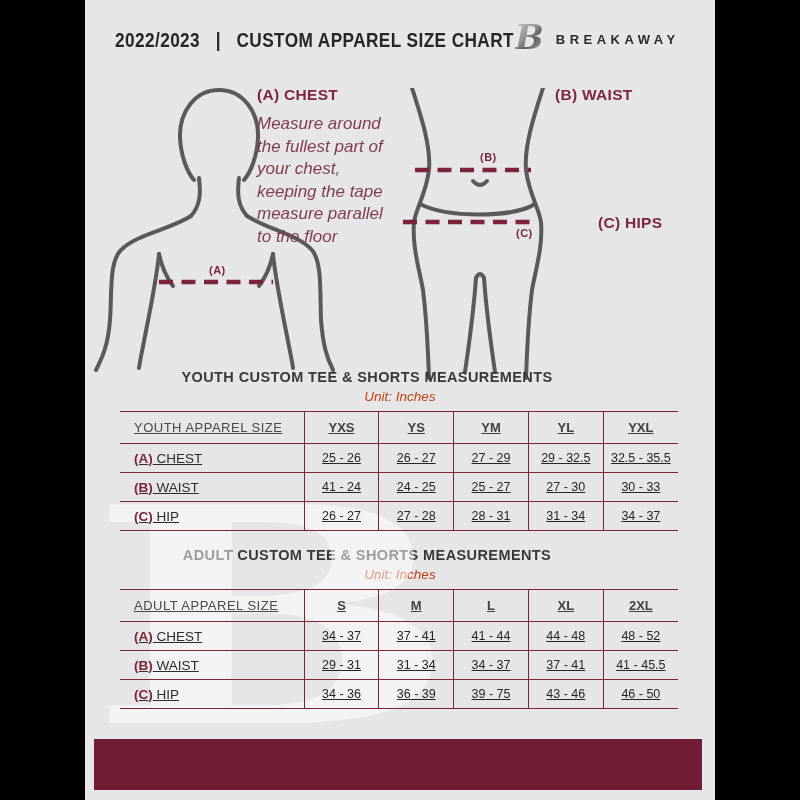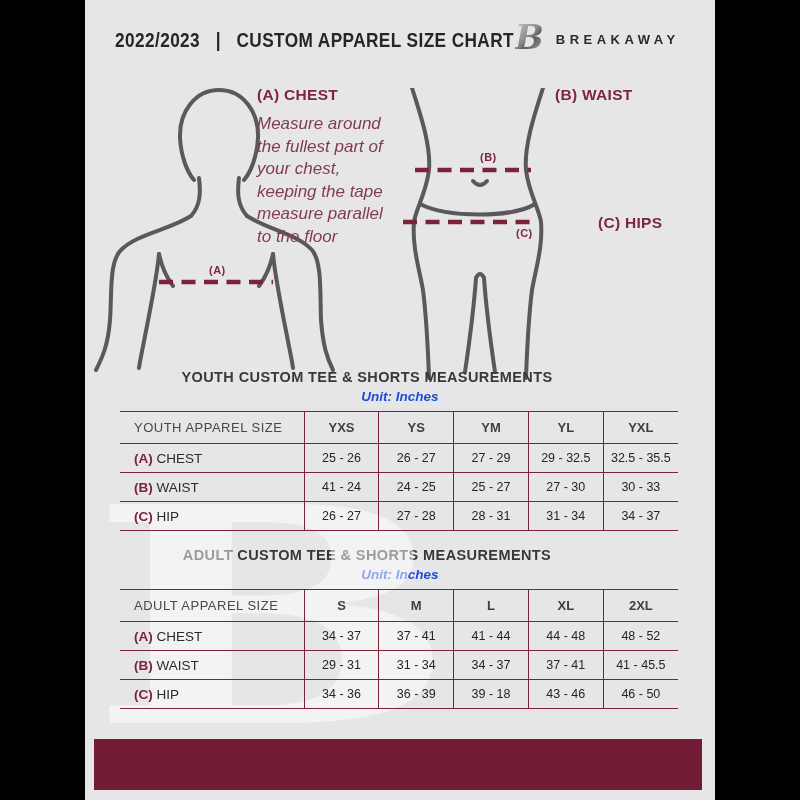--- a/index.html
+++ b/index.html
@@ -58,37 +58,37 @@
   .inst-b{left:470px;top:86px;width:140px;}
   .inst-c{left:470px;top:214px;width:142px;margin-left:43px;}
 
   
   .sec-title{
     position:absolute;left:0;width:564px;text-align:center;
     font-size:14.5px;font-weight:700;color:#38383a;letter-spacing:.4px;
   }
   .sec-unit{
     position:absolute;left:0;width:630px;text-align:center;
-    font-size:13.5px;font-style:italic;font-weight:700;color:#1d4ed8;
+    font-size:13.5px;font-style:italic;font-weight:400;color:#c2410c;
   }
   .yt-title{top:369px;} .yt-unit{top:389px;}
   .ad-title{top:547px;} .ad-unit{top:567px;}
 
   
   .size-table{
     position:absolute;left:35px;width:558px;
     border-collapse:collapse;table-layout:fixed;z-index:2;
   }
   .yt-table{top:411px;} .ad-table{top:589px;}
   .size-table col.c0{width:33%;}
   .size-table col.cn{width:13.4%;}
   .size-table th,.size-table td{
     padding:0;margin:0;background:transparent;
     border-top:1.5px solid #7d2337;
-    font-weight:400;color:#252527;text-align:center;vertical-align:middle;
+    font-weight:400;color:#252527;text-align:center;vertical-align:middle;text-decoration:underline;
   }
   .size-table th{height:31px;font-size:13px;font-weight:700;color:#404040;}
   .size-table td{height:28px;font-size:12.5px;}
   .size-table th.lbl-col{
     text-align:left;padding-left:14px;font-weight:400;color:#48484a;letter-spacing:.5px;
   }
   .size-table td.lbl-col{
     text-align:left;padding-left:14px;font-size:13.5px;color:#2b2b2b;
   }
   .size-table td.lbl-col b{color:#7d2337;font-weight:800;}
@@ -249,21 +249,21 @@
           <td>29 - 31</td>
           <td>31 - 34</td>
           <td>34 - 37</td>
           <td>37 - 41</td>
           <td>41 - 45.5</td>
         </tr>
         <tr>
           <td class="lbl-col"><b>(C)</b> HIP</td>
           <td>34 - 36</td>
           <td>36 - 39</td>
-          <td>39 - 18</td>
+          <td>39 - 75</td>
           <td>43 - 46</td>
           <td>46 - 50</td>
         </tr>
       </tbody>
     </table>
 
   <div class="footer-bar"></div>
 </div>
 
 </body></html>

